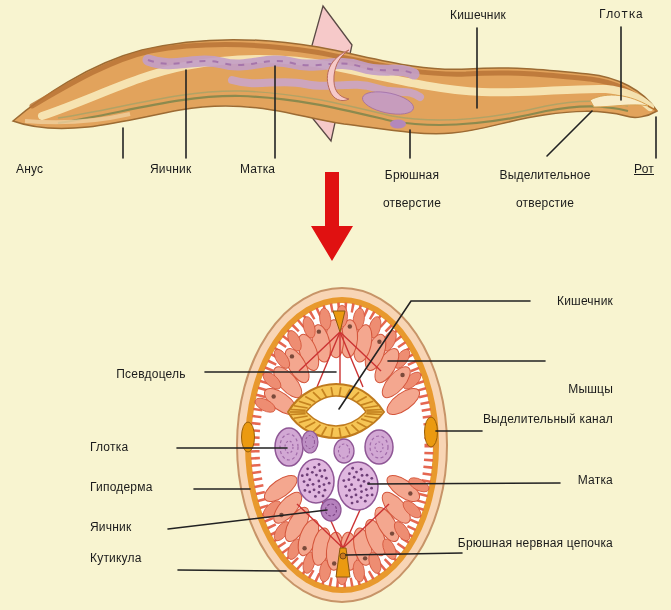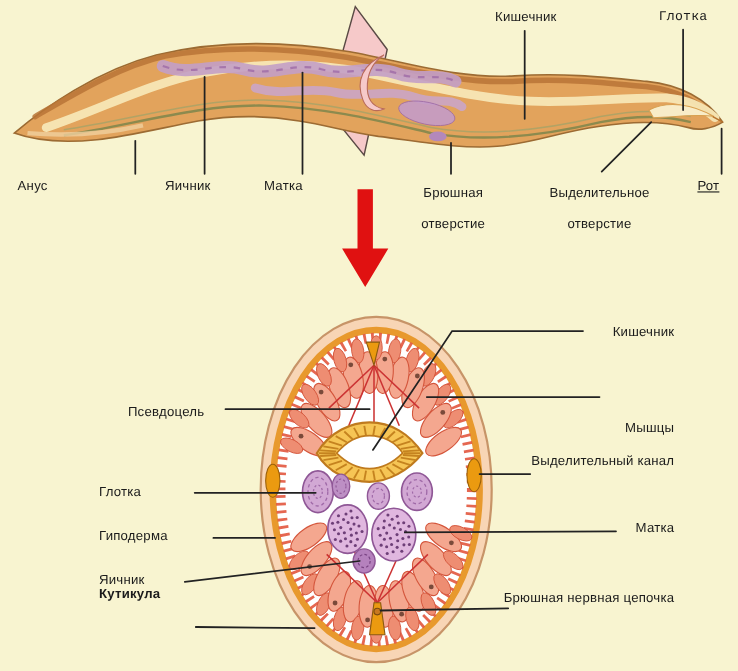--- a/index.html
+++ b/index.html
@@ -24,21 +24,21 @@
   #lbl-uterus-top{left:240px;top:161px;width:56px;}
   #lbl-intestine-top{left:436px;top:7px;width:84px;}
   #lbl-pharynx{left:592px;top:7px;width:58px;font-family:Liberation Mono, monospace;}
   #lbl-genital{left:362px;top:161px;width:100px;}
   #lbl-excretory-top{left:478px;top:161px;width:134px;}
   #lbl-mouth{left:634px;top:161px;width:36px;text-decoration:underline;}
   #lbl-pseudocoel{left:90px;top:366px;width:122px;text-align:center;}
   #lbl-oviduct{left:90px;top:439px;width:100px;}
   #lbl-hypoderm{left:90px;top:479px;width:110px;}
   #lbl-ovary-cs{left:90px;top:519px;width:90px;}
-  #lbl-cuticle{left:90px;top:532px;width:100px;font-weight:bold;}
+  #lbl-cuticle{left:90px;top:550px;width:100px;}
   #lbl-intestine-cs{left:493px;top:293px;width:120px;}
   #lbl-muscles{left:493px;top:353px;width:120px;margin-top:28px;}
   #lbl-excanal{left:463px;top:405px;width:150px;}
   #lbl-uterus-cs{left:523px;top:472px;width:90px;}
   #lbl-nerve{left:455px;top:529px;width:158px;}
   .ldr{stroke:#222;stroke-width:1.6;stroke-linecap:round;fill:none;}
 </style>
 </head>
 <body>
 

